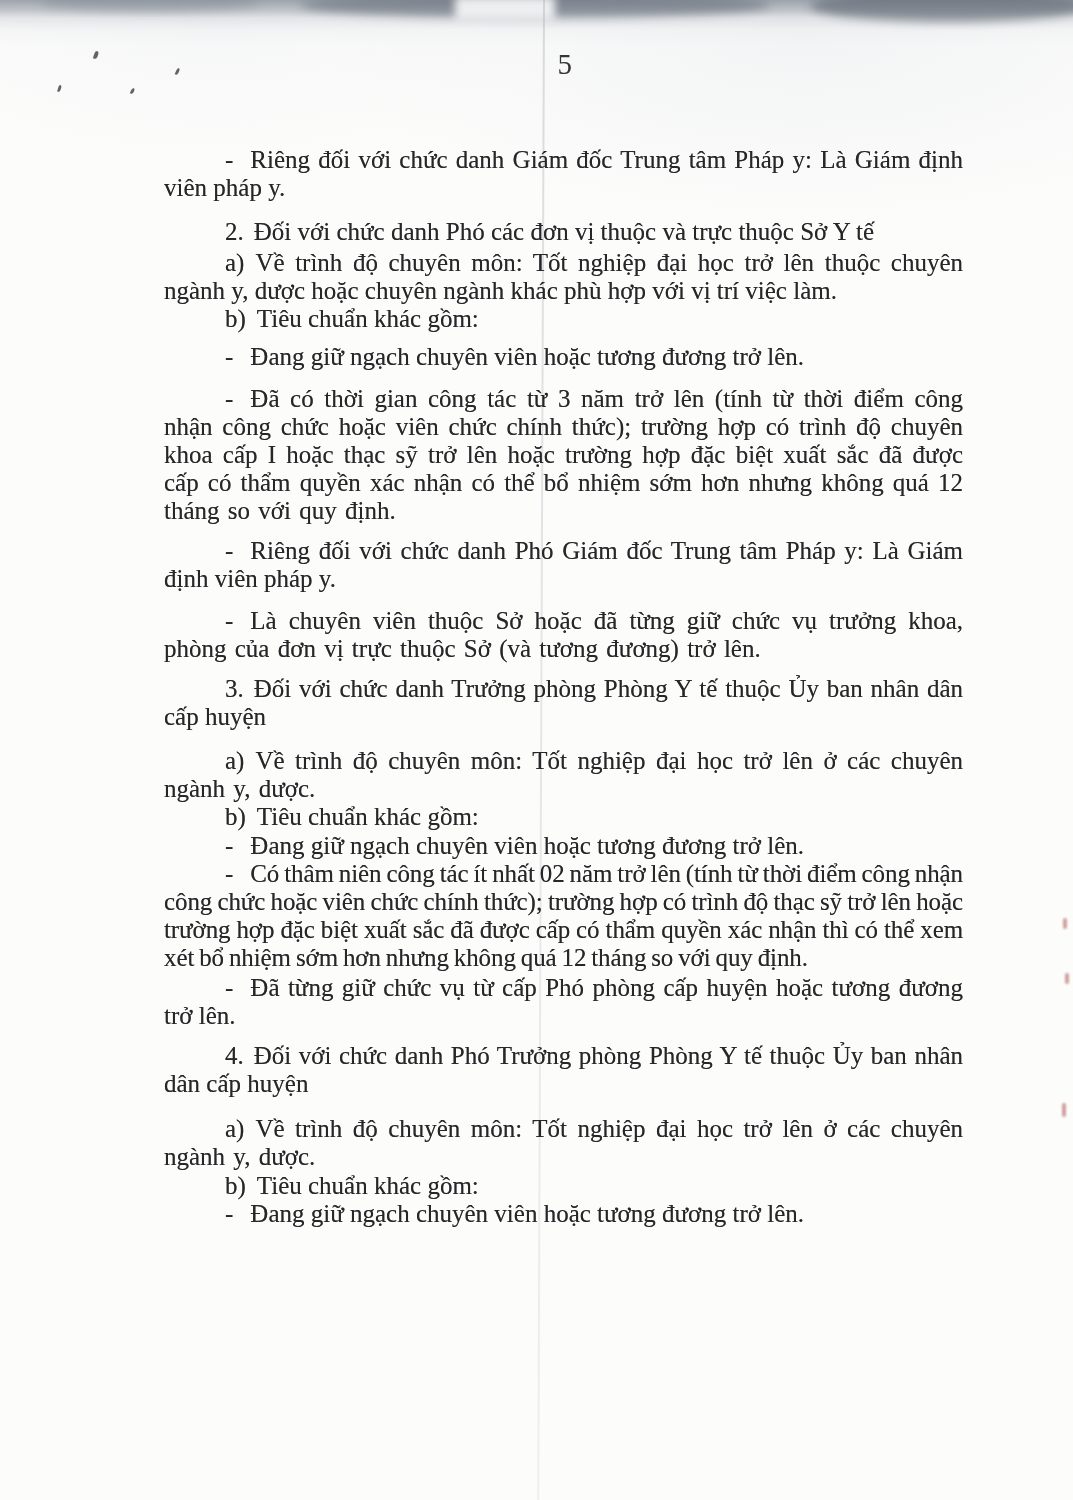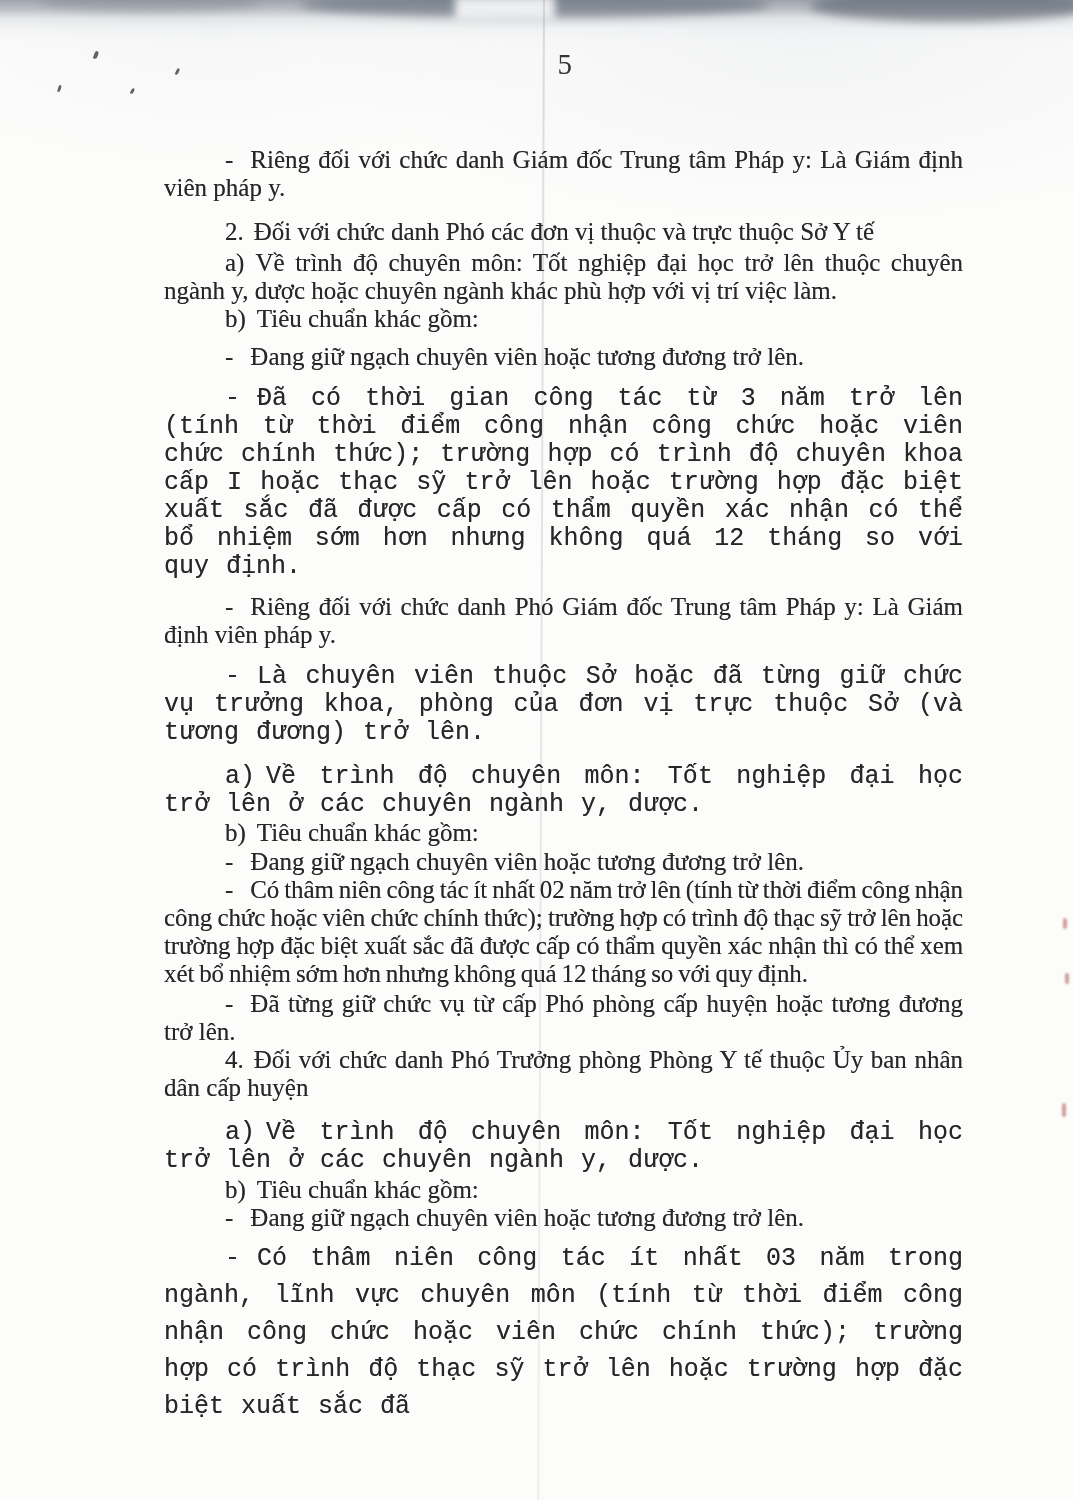--- a/index.html
+++ b/index.html
@@ -53,37 +53,37 @@
     font-size:25px;line-height:28px;color:#27272a;
     text-align:justify;
     filter:blur(0.25px);
     text-shadow:0 0 0.5px rgba(45,45,48,0.55);
   }
   .para{margin:0;text-indent:61px;}
   .marker{display:inline-block;text-indent:0;}
   .m-dash .marker{margin-right:17px;}
   .m-num .marker{margin-right:10px;}
   .m-letter .marker{margin-right:11px;}
-  .loose{word-spacing:2px;font-family:Liberation Mono, monospace;}
+  .loose{word-spacing:2px;}
   .tight{word-spacing:-1.2px;letter-spacing:-0.1px;}
   .p0{margin-top:0;}
   .p1{margin-top:16px;}
   .p2{margin-top:3px;}
   .p3{margin-top:0;}
   .p4{margin-top:10px;}
   .p5{margin-top:14px;}
   .p6{margin-top:14px;}
   .p7{margin-top:12px;}
   .p8{margin-top:12px;}
   .p9{margin-top:16px;}
   .p10{margin-top:0;}
   .p11{margin-top:1px;}
   .p12{margin-top:0;}
   .p13{margin-top:2px;}
-  .p14{}
+  .p14{margin-top:12px;}
   .p15{margin-top:17px;}
   .p16{margin-top:1px;}
   .p17{margin-top:0;}
   .p18{margin-top:8px;line-height:37px;}
 </style>
 </head>
 <body>
 
 <div class="page">
 
@@ -114,35 +114,35 @@
     <p class="para p3 m-letter"><span class="marker">b)</span><span>Tiêu chuẩn khác gồm:</span></p>
 
     <p class="para p4 m-dash"><span class="marker">-</span><span>Đang giữ ngạch chuyên viên hoặc tương đương trở lên.</span></p>
 
     <p class="para p5 m-dash loose"><span class="marker">-</span><span>Đã có thời gian công tác từ 3 năm trở lên (tính từ thời điểm công nhận công chức hoặc viên chức chính thức); trường hợp có trình độ chuyên khoa cấp I hoặc thạc sỹ trở lên hoặc trường hợp đặc biệt xuất sắc đã được cấp có thẩm quyền xác nhận có thể bổ nhiệm sớm hơn nhưng không quá 12 tháng so với quy định.</span></p>
 
     <p class="para p7 m-dash"><span class="marker">-</span><span>Riêng đối với chức danh Phó Giám đốc Trung tâm Pháp y: Là Giám định viên pháp y.</span></p>
 
     <p class="para p6 m-dash loose"><span class="marker">-</span><span>Là chuyên viên thuộc Sở hoặc đã từng giữ chức vụ trưởng khoa, phòng của đơn vị trực thuộc Sở (và tương đương) trở lên.</span></p>
 
+    <p class="para p8 m-num"><span class="marker">3.</span><span>Đối với chức danh Trưởng phòng Phòng Y tế thuộc Ủy ban nhân dân cấp huyện</span></p>
 
     <p class="para p9 m-letter loose"><span class="marker">a)</span><span>Về trình độ chuyên môn: Tốt nghiệp đại học trở lên ở các chuyên ngành y, dược.</span></p>
 
     <p class="para p10 m-letter"><span class="marker">b)</span><span>Tiêu chuẩn khác gồm:</span></p>
 
     <p class="para p11 m-dash"><span class="marker">-</span><span>Đang giữ ngạch chuyên viên hoặc tương đương trở lên.</span></p>
 
     <p class="para p12 m-dash tight"><span class="marker">-</span><span>Có thâm niên công tác ít nhất 02 năm trở lên (tính từ thời điểm công nhận công chức hoặc viên chức chính thức); trường hợp có trình độ thạc sỹ trở lên hoặc trường hợp đặc biệt xuất sắc đã được cấp có thẩm quyền xác nhận thì có thể xem xét bổ nhiệm sớm hơn nhưng không quá 12 tháng so với quy định.</span></p>
 
     <p class="para p13 m-dash"><span class="marker">-</span><span>Đã từng giữ chức vụ từ cấp Phó phòng cấp huyện hoặc tương đương trở lên.</span></p>
 
     <p class="para p14 m-num"><span class="marker">4.</span><span>Đối với chức danh Phó Trưởng phòng Phòng Y tế thuộc Ủy ban nhân dân cấp huyện</span></p>
 
     <p class="para p15 m-letter loose"><span class="marker">a)</span><span>Về trình độ chuyên môn: Tốt nghiệp đại học trở lên ở các chuyên ngành y, dược.</span></p>
 
     <p class="para p16 m-letter"><span class="marker">b)</span><span>Tiêu chuẩn khác gồm:</span></p>
 
     <p class="para p17 m-dash"><span class="marker">-</span><span>Đang giữ ngạch chuyên viên hoặc tương đương trở lên.</span></p>
 
-    <p class="para p18 m-dash loose"><span class="marker">-</span><span>Có thâm niên công tác ít nhất 03 năm trong ngành, lĩnh vực chuyên môn (tính từ thời điểm công nhận công chức hoặc viên chức chính thức); trường hợp có trình độ thạc sỹ trở lên hoặc trường hợp đặc biệt xuất sắc đã</span></p>
 
   </div>
 </div>
 
 </body></html>

